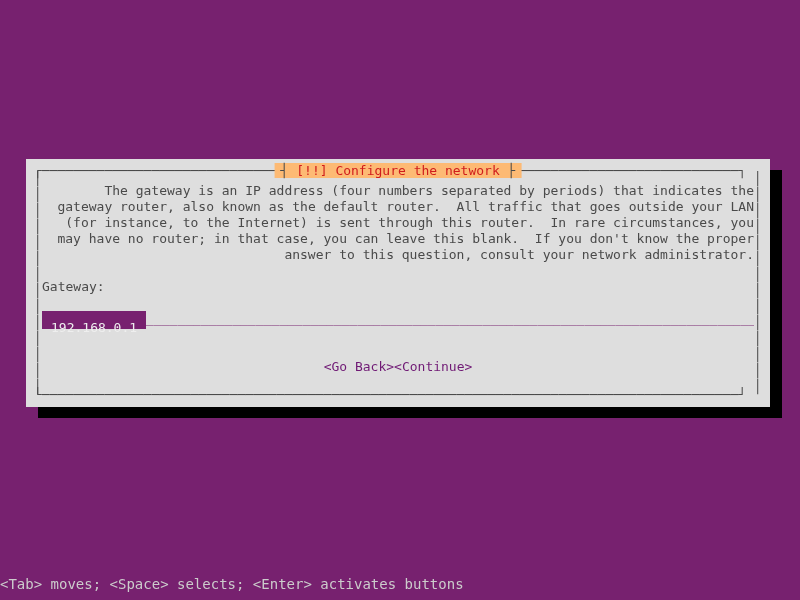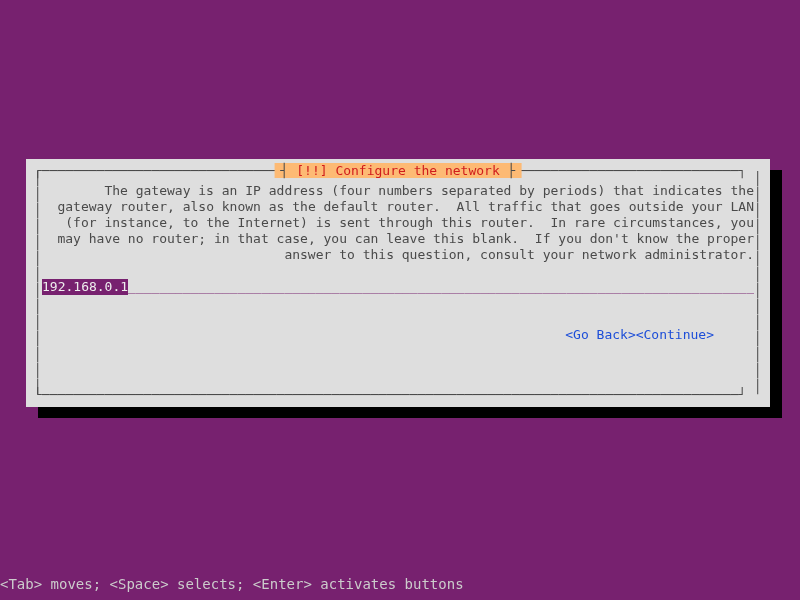--- a/index.html
+++ b/index.html
@@ -82,35 +82,35 @@
     }
     .input-line {
       margin-top: 16px;
       position: relative;
       height: 16px;
       display: flex;
     }
     .input-value {
       background: #77216f;
       color: #eee;
-      padding: 0;
+      padding: 9px;
       white-space: pre;
     }
     .input-rest {
       flex: 1;
       color: #77216f;
       overflow: hidden;
       white-space: pre;
     }
     .button-row {
       margin-top: 32px;
       display: flex;
-      justify-content: flex-end;
+      justify-content: center;
       padding: 0 40px;
-      color: #1d4ed8;
+      color: #701a75;
     }
     .btn {
       white-space: pre;
       cursor: pointer;
     }
     .help-bar {
       position: absolute;
       left: 0;
       bottom: 8px;
       color: #ccc;
@@ -158,20 +158,21 @@
   <div class="title-wrap">
     <span>┤ </span><span class="title-priority">[!!]</span><span> </span><span class="title-text">Configure the network</span><span> ├</span>
   </div>
 
   <div class="content">
     <div class="desc">The gateway is an IP address (four numbers separated by periods) that indicates the
 gateway router, also known as the default router.  All traffic that goes outside your LAN
 (for instance, to the Internet) is sent through this router.  In rare circumstances, you
 may have no router; in that case, you can leave this blank.  If you don't know the proper
 answer to this question, consult your network administrator.</div>
+    <div class="label">Gateway:</div>
     <div class="input-line">
       <span class="input-value">192.168.0.1</span>
         <span class="input-rest">_________________________________________________________________________________________________________________</span>
     </div>
     <div class="button-row">
       <span class="btn">&lt;Go Back&gt;</span>
       <span class="btn">&lt;Continue&gt;</span>
     </div>
   </div>
 </div>

